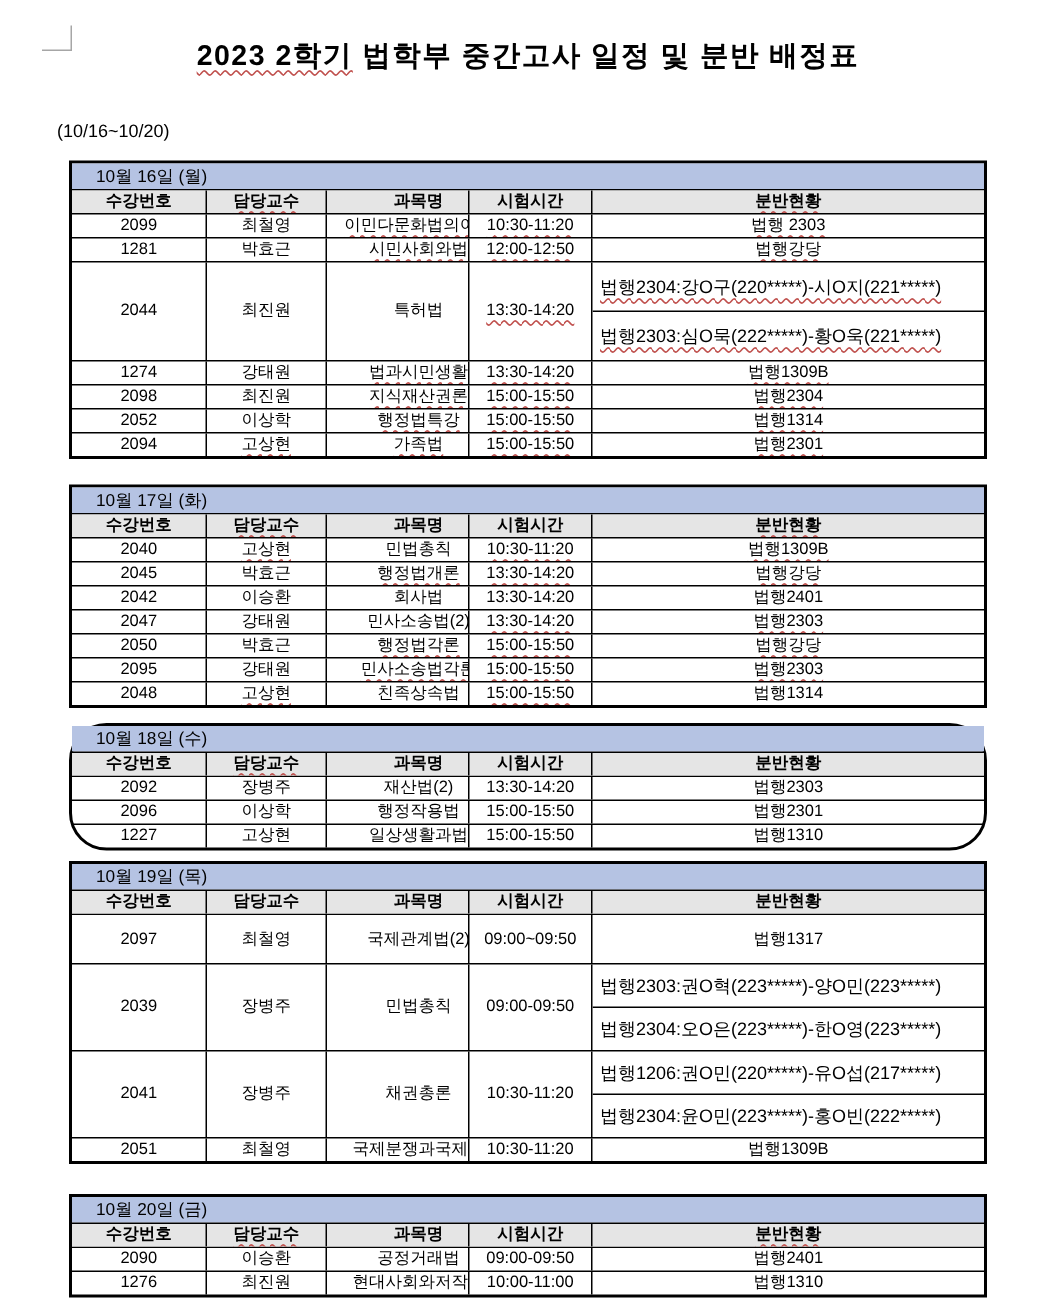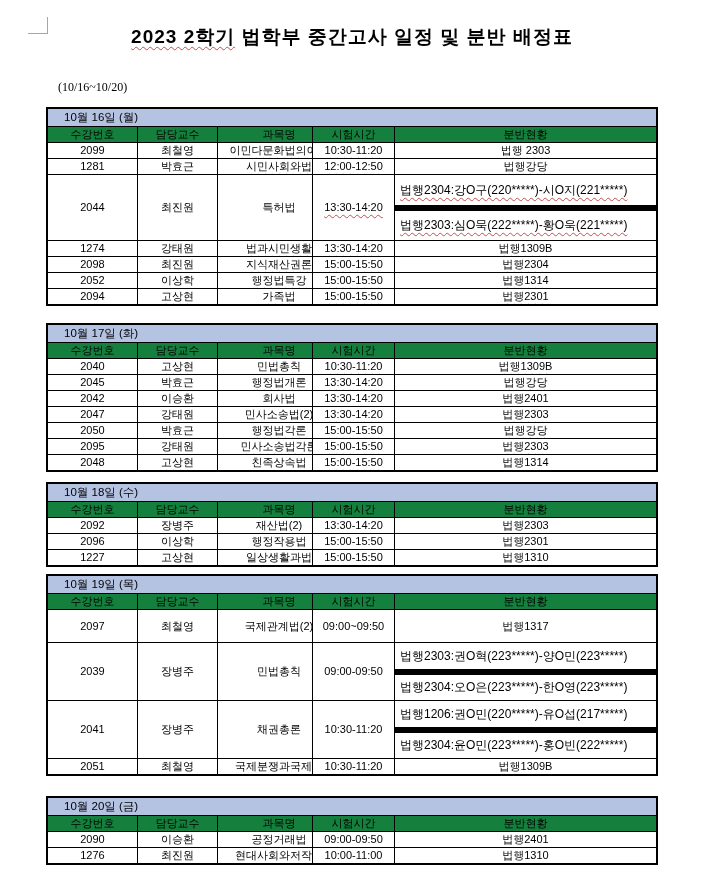--- a/index.html
+++ b/index.html
@@ -14,68 +14,68 @@
   .crop-mark{
     position:absolute;left:28px;top:17px;width:19px;height:16px;
     border-right:1px solid #a6a6a6;border-bottom:1px solid #a6a6a6;
   }
 
   .doc-title{
     position:absolute;top:24px;left:0;width:100%;
     text-align:center;font-size:19px;font-weight:bold;letter-spacing:1px;
   }
   .subtitle{
-    position:absolute;top:80px;left:58px;font-size:12px;font-family:Liberation Serif, serif;
+    position:absolute;top:80px;left:38px;font-size:12px;
   }
 
   
   .sp{
     text-decoration-line:underline;
     text-decoration-style:wavy;
     text-decoration-color:#c0504d;
     text-decoration-thickness:1px;
     text-underline-offset:3px;
   }
 
   #tables{position:absolute;left:46px;top:107px;width:612px;}
   .table{
     width:612px;border:2px solid #000;box-sizing:border-box;
     background:#fff;
   }
   .t1{margin-top:17px;}
-  .t2{margin-top:10px;}
+  .t2{margin-top:10px;border-radius:25px;}
   .t3{margin-top:7px;}
   .t4{margin-top:20px;}
 
   .day-row{
     height:17px;background:#b5c3e3;
     display:flex;align-items:center;
     padding-left:16px;font-size:11.5px;box-sizing:border-box;
   }
   .row{
     display:flex;height:16px;border-top:1px solid #000;box-sizing:border-box;
   }
-  .header-row .cell{background:#15803d;}
+  .header-row .cell{background:#e5e5e5;font-weight:bold;}
   .cell{
     box-sizing:border-box;border-left:1px solid #000;
     display:flex;align-items:center;justify-content:center;
     font-size:11px;line-height:1;white-space:nowrap;overflow:hidden;
   }
   .cell:first-child{border-left:none;}
   .c0{width:89px;}
   .c1{width:80px;}
   .c2{width:95px;padding-left:28px;}
   .c3{width:82px;}
   .c4{flex:1;}
   .splitcell{flex-direction:column;align-items:stretch;justify-content:stretch;padding:0;}
   .subcell{
     flex:1;display:flex;align-items:center;justify-content:flex-start;
     padding-left:5px;font-size:12px;box-sizing:border-box;white-space:nowrap;
   }
-  .subcell + .subcell{border-top:6px solid #000000;}
+  .subcell + .subcell{border-top:1px solid #000000;}
 </style>
 </head>
 <body>
 
 <div class="page">
 
   <div class="crop-mark"></div>
 
   <div class="doc-title"><span class="sp">2023 2학기</span><span> 법학부 중간고사 일정 및 분반 배정표</span></div>
 

